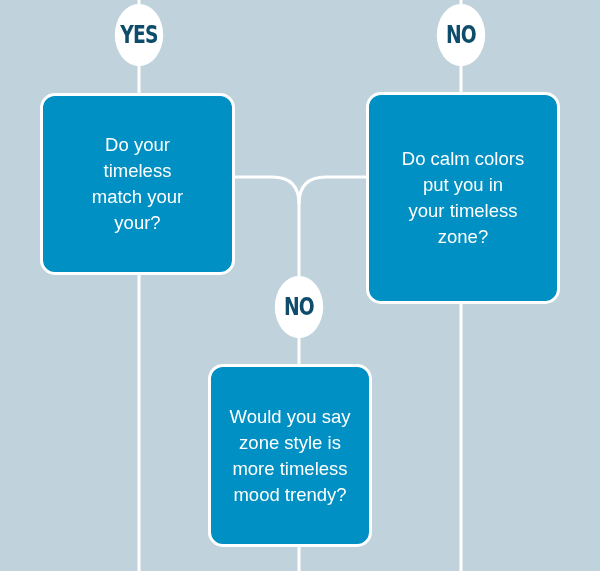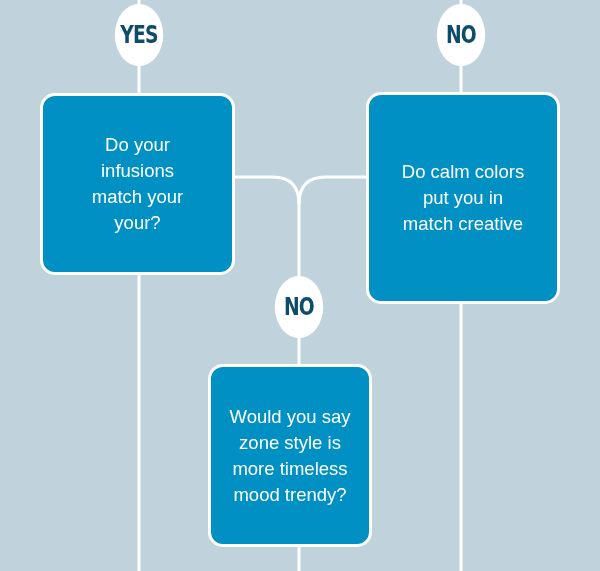--- a/index.html
+++ b/index.html
@@ -59,31 +59,32 @@
   <span>YES</span>
 </div>
 
 <div class="badge" style="left:430px; top:4px;">
   <span>NO</span>
 </div>
 
 <div class="box" style="left:40px; top:93px; width:195px; height:182px;">
   <div>
     <div>Do your</div>
-    <div>infusions</div>
+    <div>timeless</div>
     <div>match your</div>
     <div>your?</div>
   </div>
 </div>
 
 <div class="box" style="left:366px; top:92px; width:194px; height:212px;">
   <div>
     <div>Do calm colors</div>
     <div>put you in</div>
-    <div>match creative</div>
+    <div>your timeless</div>
+    <div>zone?</div>
   </div>
 </div>
 
 <div class="badge" style="left:268px; top:276px;">
   <span>NO</span>
 </div>
 
 <div class="box" style="left:208px; top:364px; width:164px; height:183px;justify-content:center;">
   <div>
     <div>Would you say</div>

